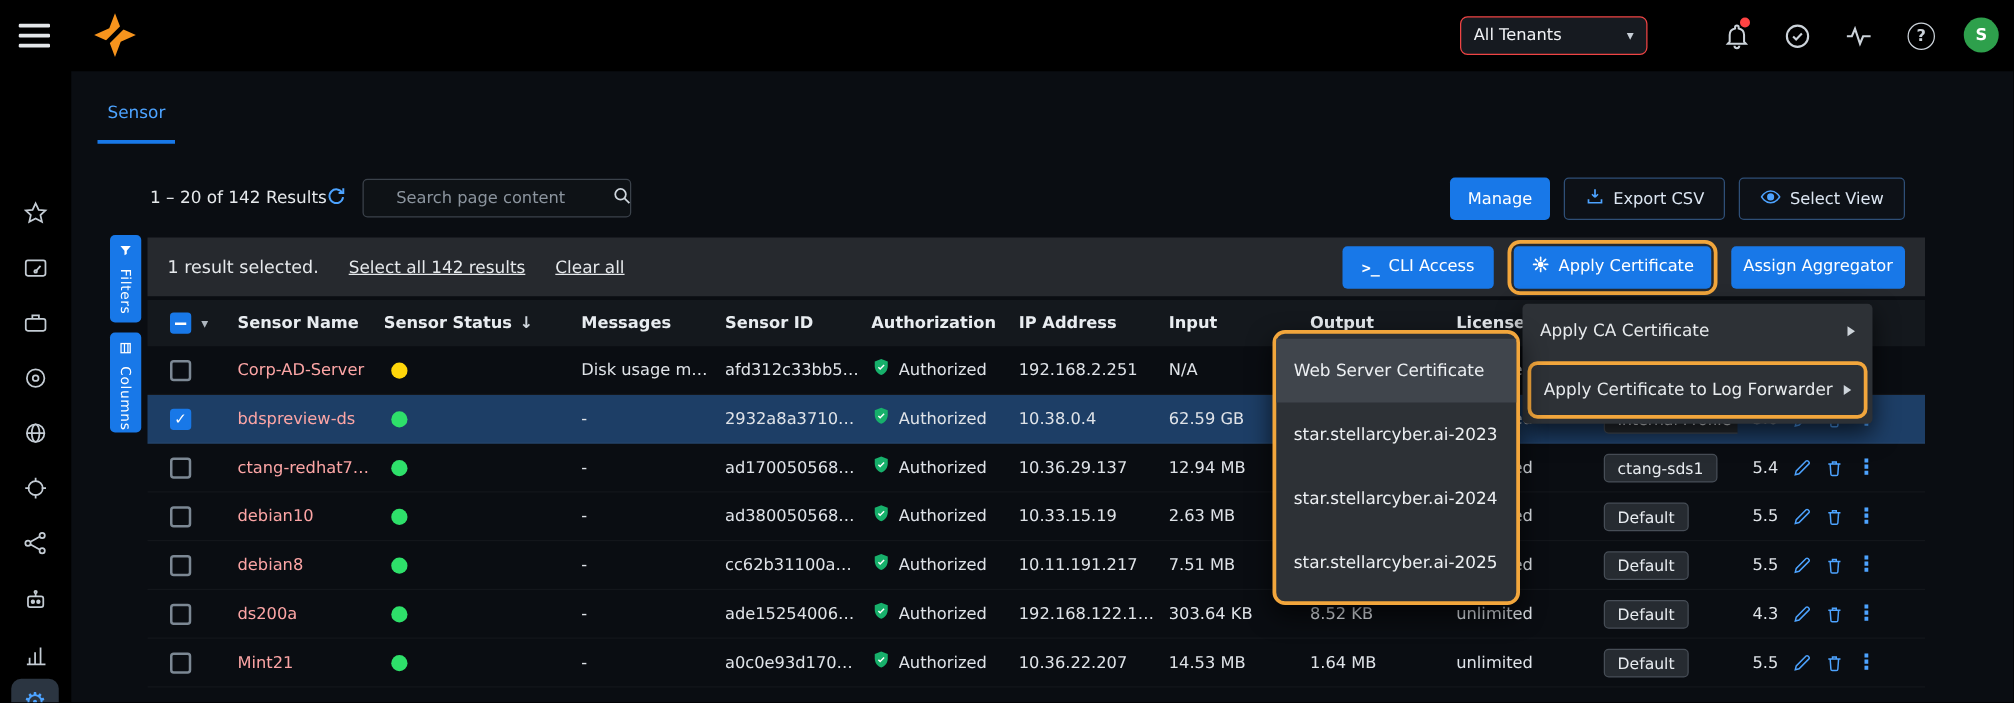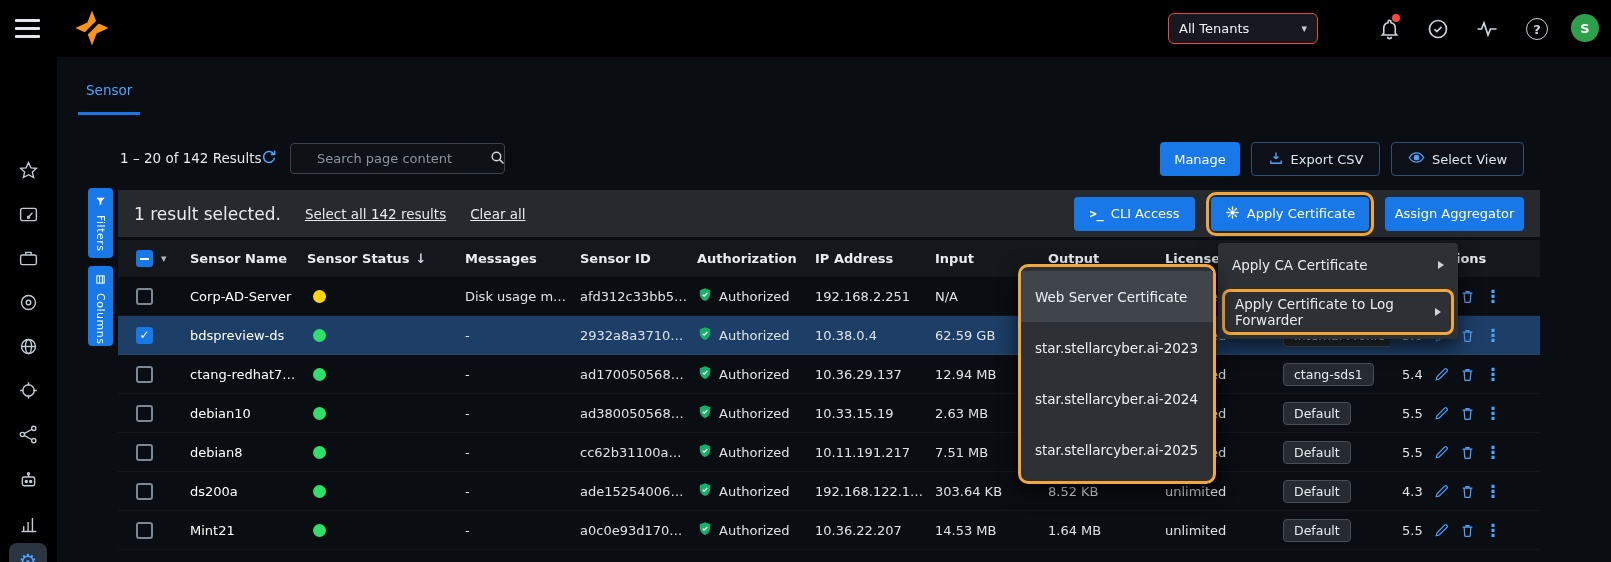--- a/index.html
+++ b/index.html
@@ -48,21 +48,21 @@
     font-size:13px;cursor:pointer;white-space:nowrap;}
   .btn-blue{background:#1878e8;color:#fff;}
   .btn-dark{background:#0d1117;border:1px solid #2f4f77;color:#dce6f2;}
   .b-manage{position:absolute;left:1103px;top:85px;width:80px;}
   .b-export{position:absolute;left:1194px;top:85px;width:129px;}
   .b-select{position:absolute;left:1334px;top:85px;width:133px;}
 
   
   .selbar{position:absolute;left:61px;top:133px;width:1422px;height:47px;background:#26292e;
     display:flex;align-items:center;padding:0 16px;z-index:20;}
-  .sel-text{color:#e6e9ec;font-size:17px;}
+  .sel-text{color:#e6e9ec;font-size:14px;}
   .sel-link{color:#e6e9ec;font-size:13.5px;text-decoration:underline;margin-left:24px;cursor:pointer;}
   .sel-right{margin-left:auto;display:flex;align-items:center;gap:11px;}
   .cli-glyph{font-family:"DejaVu Sans Mono","Liberation Mono",monospace;font-weight:bold;font-size:12px;color:#fff;}
   .ring{border:3px solid #f2a63c;border-radius:10px;padding:2px;background:transparent;}
 
   
   .vtab{position:absolute;left:31px;width:25px;background:#1878e8;border-radius:4px;color:#fff;
     display:flex;flex-direction:column;align-items:center;gap:5px;padding-top:7px;cursor:pointer;z-index:25;}
   .vtab .vlabel{writing-mode:vertical-rl;font-size:11px;letter-spacing:.5px;}
   .vtab-filters{top:131px;height:70px;}
@@ -89,32 +89,32 @@
   .c-version{width:38px;padding-left:12px;}
   .c-actions{width:112px;padding-left:4px;gap:8px;}
   .sort-arrow{margin-left:6px;color:#cfd6dd;}
   .hdr-caret{margin-left:8px;color:#aeb6bf;font-size:11px;cursor:pointer;}
   .cb{width:17px;height:17px;border:2px solid #7c8894;border-radius:3px;background:transparent;
     display:inline-flex;align-items:center;justify-content:center;cursor:pointer;flex:none;}
   .cb.checked{background:#1878e8;border-color:#1878e8;}
   .cb.checked::after{content:"✓";color:#fff;font-size:12px;line-height:1;}
   .cb.indet{background:#1878e8;border-color:#1878e8;}
   .cb.indet::after{content:"";width:9px;height:2px;background:#fff;display:block;}
-  .link{color:#ffffff;cursor:pointer;}
+  .link{color:#fca5a5;cursor:pointer;}
   .dot{width:13px;height:13px;border-radius:50%;display:inline-block;flex:none;}
   .dot-g{background:#2ee06a;}
   .dot-y{background:#ffd60a;}
   .chip{border:1px solid #474e57;background:#262b31;border-radius:4px;padding:3px 10px;
     font-size:12.5px;color:#e8ecf0;white-space:nowrap;}
   .chip:empty{display:none;}
   .act{display:inline-flex;align-items:center;justify-content:center;width:18px;height:18px;cursor:pointer;}
   .kebab{color:#4da3ff;font-size:17px;font-weight:bold;}
 
   
-  .dropdown{position:absolute;left:1218px;top:243px;width:240px;height:96px;background:#2d3136;
+  .dropdown{position:absolute;left:1218px;top:243px;width:280px;height:96px;background:#2d3136;
     border-radius:4px;box-shadow:0 8px 20px rgba(0,0,0,.65);z-index:40;}
   .dd-item{height:44px;display:flex;align-items:center;padding:0 14px;color:#e8ebee;
     font-size:13.5px;cursor:pointer;gap:8px;}
   .dd-ring{position:absolute;left:4px;right:4px;top:46px;height:46px;border:3px solid #f2a63c;
     border-radius:8px;display:flex;align-items:center;padding:0 10px;gap:8px;color:#e8ebee;
     font-size:13.5px;cursor:pointer;background:#2d3136;}
   .tri{width:0;height:0;border-top:4.5px solid transparent;border-bottom:4.5px solid transparent;
     border-left:6px solid #cdd4da;margin-left:auto;flex:none;}
   .submenu{position:absolute;left:1018px;top:264px;width:198px;height:220px;background:#2d3136;
     border:3px solid #f2a63c;border-radius:10px;z-index:50;padding:4px 0;

